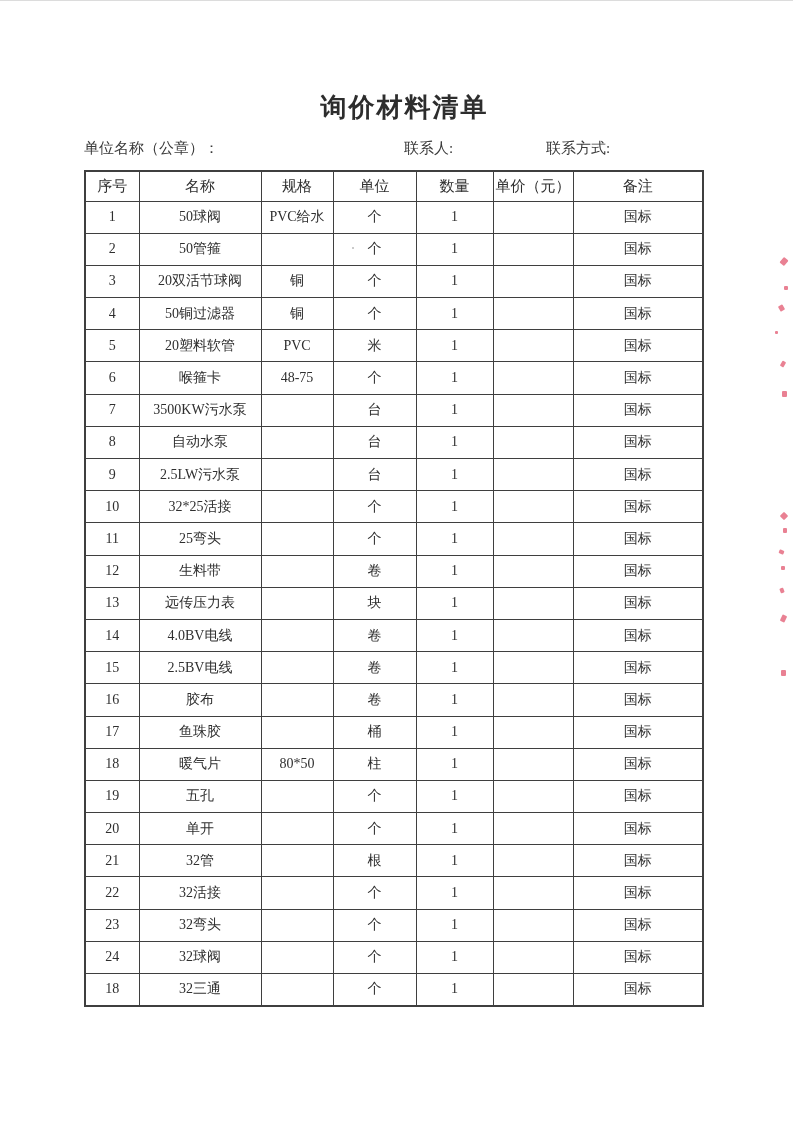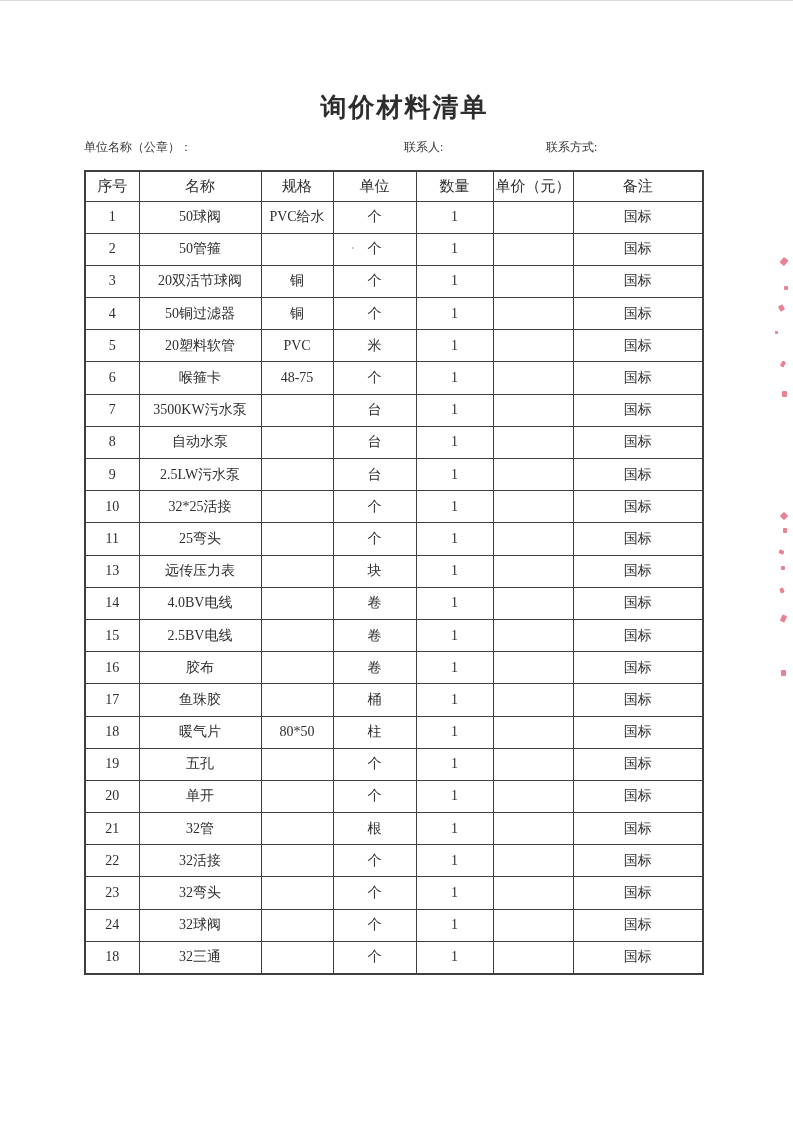--- a/index.html
+++ b/index.html
@@ -24,21 +24,21 @@
     font-size: 26px;
     font-weight: bold;
     letter-spacing: 2px;
     color: #2d2d2d;
     font-family: "Liberation Sans", "DejaVu Sans", sans-serif;
     padding-left: 8px;
   }
   .meta-row {
     position: absolute;
     top: 139px; left: 84px; width: 618px; height: 22px;
-    font-size: 12px;
+    font-size: 15px;
     color: #3a3a3a;
   }
   .meta-row span { position: absolute; top: 0; white-space: nowrap; }
   .meta-unit    { left: 0; }
   .meta-contact { left: 320px; }
   .meta-phone   { left: 462px; text-align: right; }
 
   table.materials {
     position: absolute;
     top: 170px; left: 84px;
@@ -203,20 +203,29 @@
         <tr>
           <td>11</td>
           <td>25弯头</td>
           <td></td>
           <td>个</td>
           <td>1</td>
           <td></td>
           <td>国标</td>
         </tr>
         <tr>
+          <td>12</td>
+          <td>生料带</td>
+          <td></td>
+          <td>卷</td>
+          <td>1</td>
+          <td></td>
+          <td>国标</td>
+        </tr>
+        <tr>
           <td>13</td>
           <td>远传压力表</td>
           <td></td>
           <td>块</td>
           <td>1</td>
           <td></td>
           <td>国标</td>
         </tr>
         <tr>
           <td>14</td>

